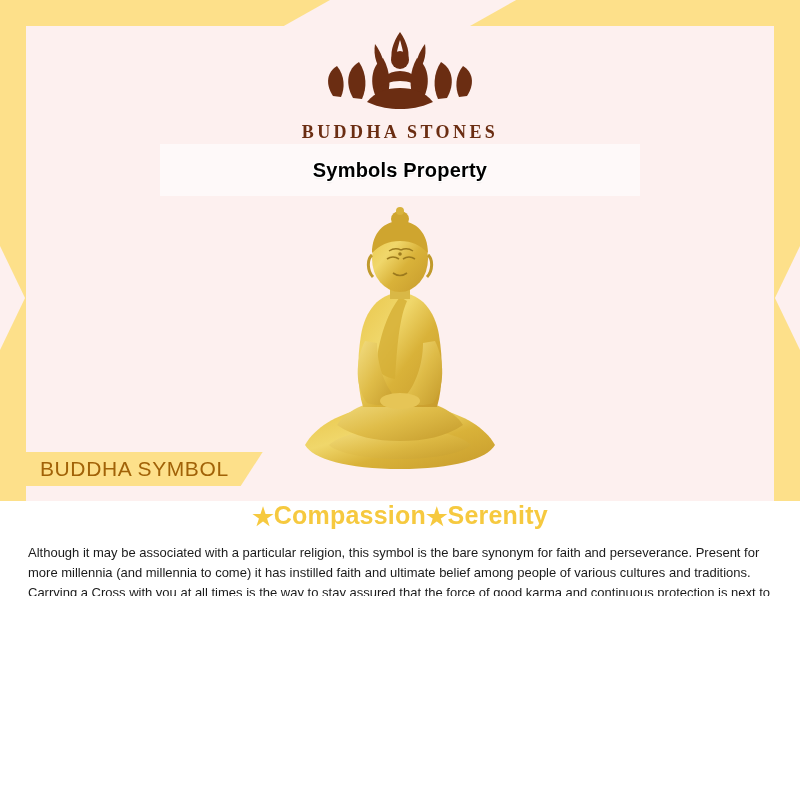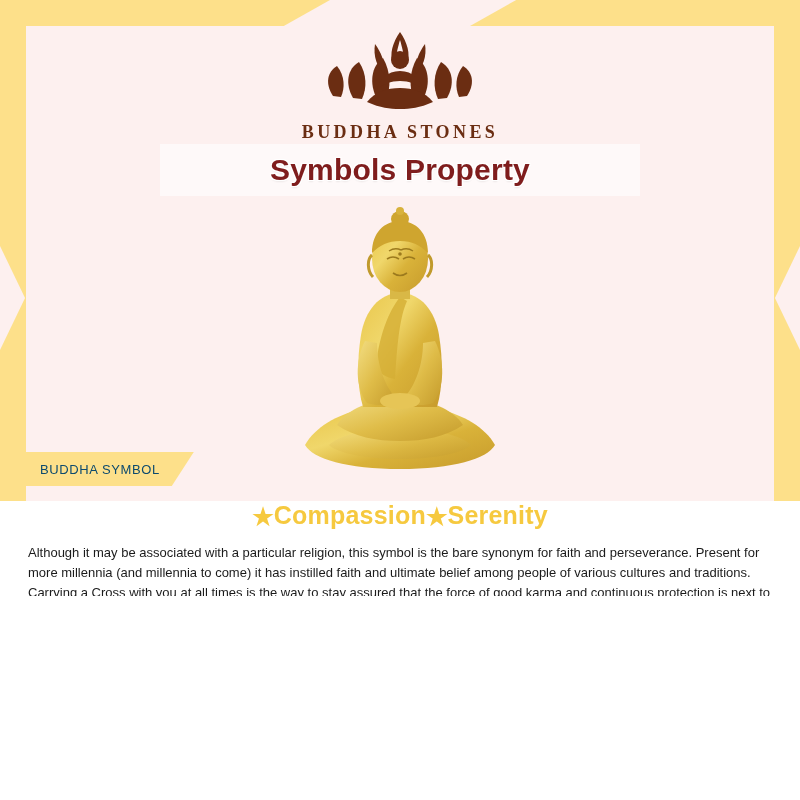--- a/index.html
+++ b/index.html
@@ -96,23 +96,23 @@
     left: 160px;
     top: 144px;
     width: 480px;
     height: 52px;
     background: rgba(255,255,255,0.62);
     display: flex;
     align-items: center;
     justify-content: center;
   }
   .title-text {
-    font-size: 30px;
+    font-size: 20px;
     font-weight: bold;
-    color: #7f1d1d;
+    color: #000000;
     text-shadow: -1.2px -1.2px 0 #ffffff, 1.2px -1.2px 0 #ffffff,
                  -1.2px 1.2px 0 #ffffff, 1.2px 1.2px 0 #ffffff,
                  0 2px 2px rgba(0,0,0,0.07);
     letter-spacing: 0.2px;
   }
 
   
   .hero {
     position: absolute;
     z-index: 2;
@@ -132,22 +132,22 @@
     left: 18px;
     top: 452px;
     height: 34px;
     padding: 0 34px 0 22px;
     background: #fde08a;
     display: flex;
     align-items: center;
     clip-path: polygon(0 0, 100% 0, calc(100% - 22px) 100%, 0 100%);
   }
   .tag-text {
-    font-size: 13px;
-    color: #0c4a6e;
+    font-size: 21px;
+    color: #a16207;
     letter-spacing: 0.6px;
   }
 
   
   .panel {
     position: absolute;
     z-index: 3;
     left: 0;
     top: 501px;
     width: 800px;

